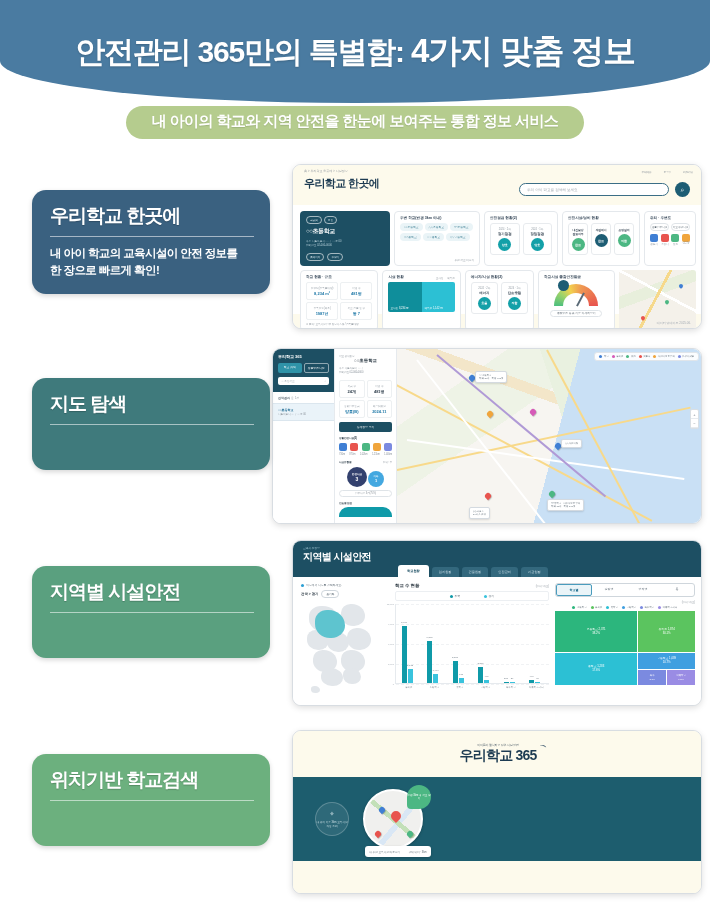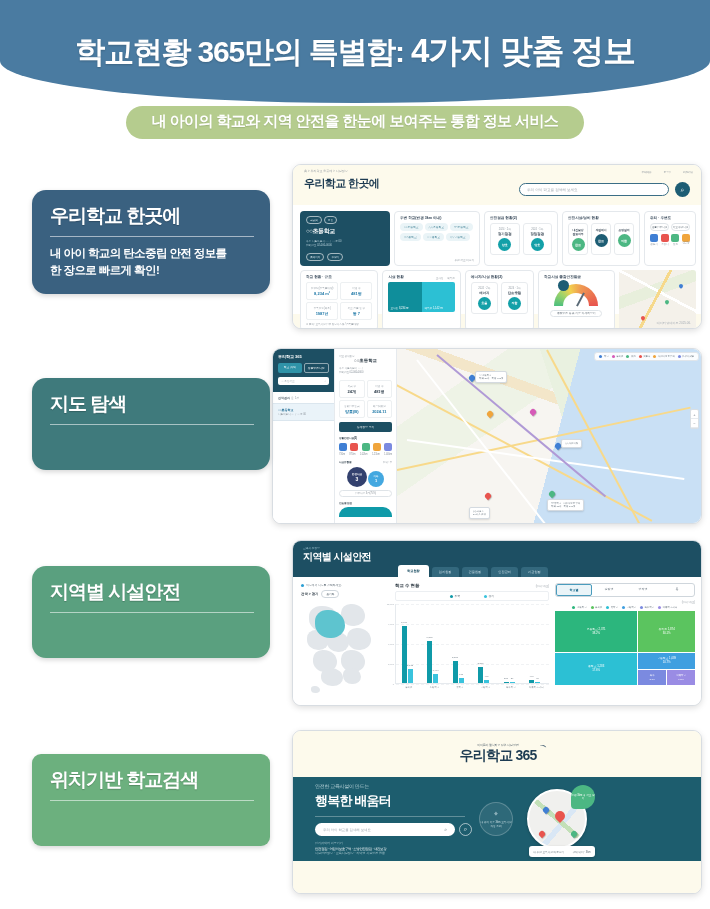--- a/index.html
+++ b/index.html
@@ -49,21 +49,21 @@
     width: 238px; min-height: 92px;
     border-radius: 14px;
     padding: 13px 16px 14px 18px;
     color: #ffffff;
     box-shadow: 0 2px 5px rgba(0,0,0,0.16);
     z-index: 5;
   }
   .label-card.c0 { background: #3a6180; }
   .label-card.c1 { background: #3f7a7c; }
   .label-card.c2 { background: #5aa07f; }
-  .label-card.c3 { background: #6cb07e; border-radius: 9px; }
+  .label-card.c3 { background: #6cb07e; }
   .label-title {
     font-size: 19px; font-weight: bold; letter-spacing: -1px;
     padding-bottom: 7px; white-space: nowrap;
     border-bottom: 1px solid rgba(255,255,255,0.55);
     text-shadow: 0 1px 1px rgba(0,0,0,0.2);
   }
   .label-desc {
     margin-top: 8px; font-size: 11.5px; font-weight: bold;
     line-height: 1.5; letter-spacing: -0.6px;
   }
@@ -376,34 +376,34 @@
     display: flex; align-items: center; justify-content: space-around;
     font-size: 2.6px; color: #5d6a74;
   }
   .p4-bottom { height: 34px; background: #fdfaec; }
 </style>
 </head>
 <body>
 
 <div class="hero">
   <div class="hero-title">
-    <span>학교현황 365만의 특별함: </span><span class="accent">4가지 맞춤 정보</span>
+    <span>안전관리 365만의 특별함: </span><span class="accent">4가지 맞춤 정보</span>
   </div>
 </div>
 <div class="subtitle-wrap">
   <div class="subtitle-pill">내 아이의 학교와 지역 안전을 한눈에 보여주는 통합 정보 서비스</div>
 </div>
 
 <div class="rows">
 
   <div class="row">
     <div class="label-card c0">
       <div class="label-title">우리학교 한곳에</div>
       <div class="label-desc">
-        <span>내 아이 학교의 탄소중립 안전 정보를</span><br>
+        <span>내 아이 학교의 교육시설이 안전 정보를</span><br>
         <span>한 장으로 빠르게 확인!</span>
       </div>
     </div>
 
     <div class="shot s0">
       <div class="p1">
         <div class="p1-top">
           <div class="p1-crumb">홈 &gt; 우리학교 한곳에 &gt; 시설정보</div>
           <div class="p1-h1">우리학교 한곳에</div>
           <div class="p1-gnb">
@@ -950,35 +950,20 @@
       <div class="p4">
         <div class="p4-logobar">
           <div class="p4-tag">아이들이 행복하고 싶은 시설 안전</div>
           <div class="p4-logo">
             <span>우리학교 365</span>
             <span class="p4-wifi">⌒</span>
           </div>
         </div>
 
         <div class="p4-hero">
-          <div class="p4-h-left">
-            <div class="p4-h-small">안전한 교육시설이 만드는</div>
-            <div class="p4-h-big">행복한 배움터</div>
-            <div class="p4-h-rule"></div>
-            <div class="p4-inp">
-              <span style="flex:1">우리 아이 학교를 검색해 보세요</span>
-              <span style="color:#5d6a74;font-size:5px">⌕</span>
-              <span class="p4-inp-btn">⌕</span>
-            </div>
-            <div class="p4-links">
-              <div class="p4-link-h">인기검색어 바로가기</div>
-              <div class="p4-link-r">안전점검 · 어린이보호구역 · 소방안전점검 · 내진보강</div>
-              <div class="p4-link-h">시설안전정보 · 교육시설정보 · 지역별 시설안전 현황</div>
-            </div>
-          </div>
 
           <div class="p4-circ">
             <span style="font-size:7px">⌖</span>
             <span>내 위치 기준 3km
 교육시설 자동 조회</span>
           </div>
 
           <div style="position:relative">
             <div class="p4-mapcircle">
               <div class="p4-bigpin"></div>

